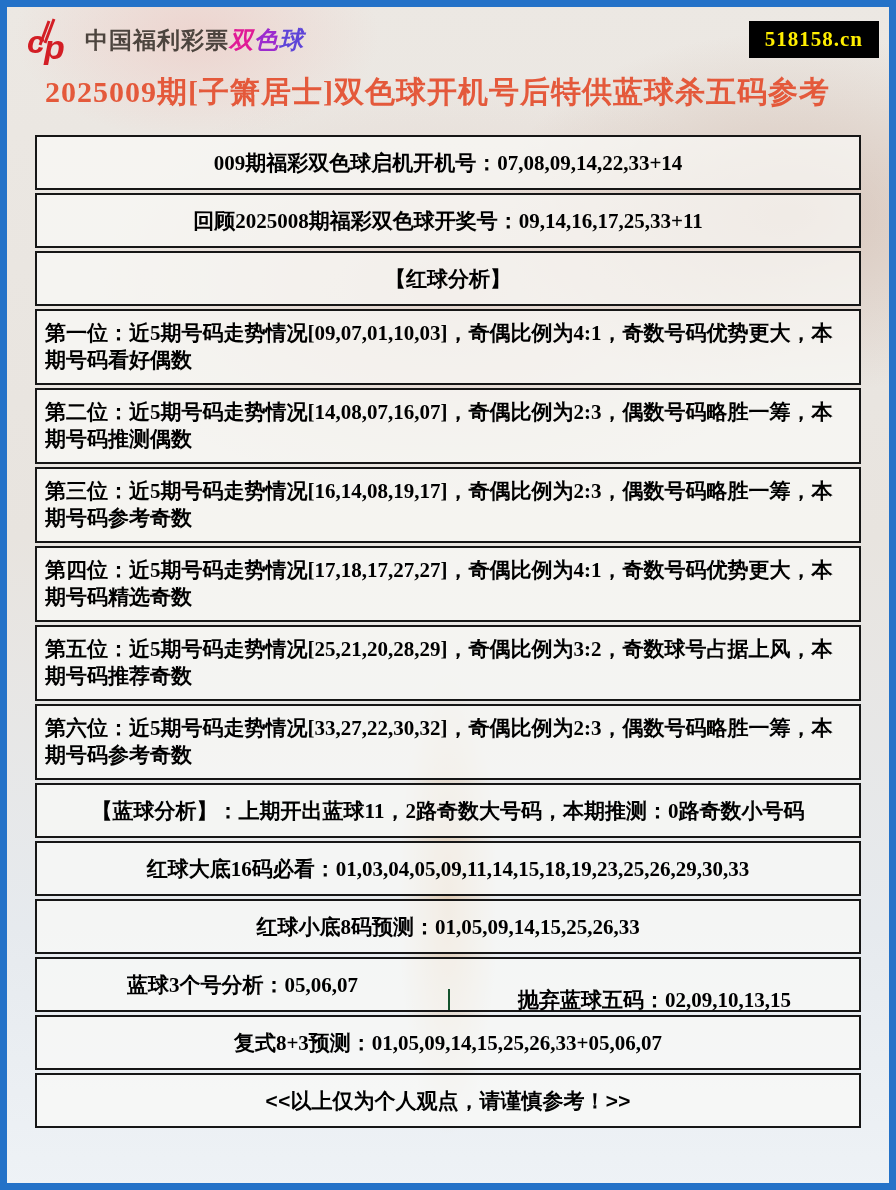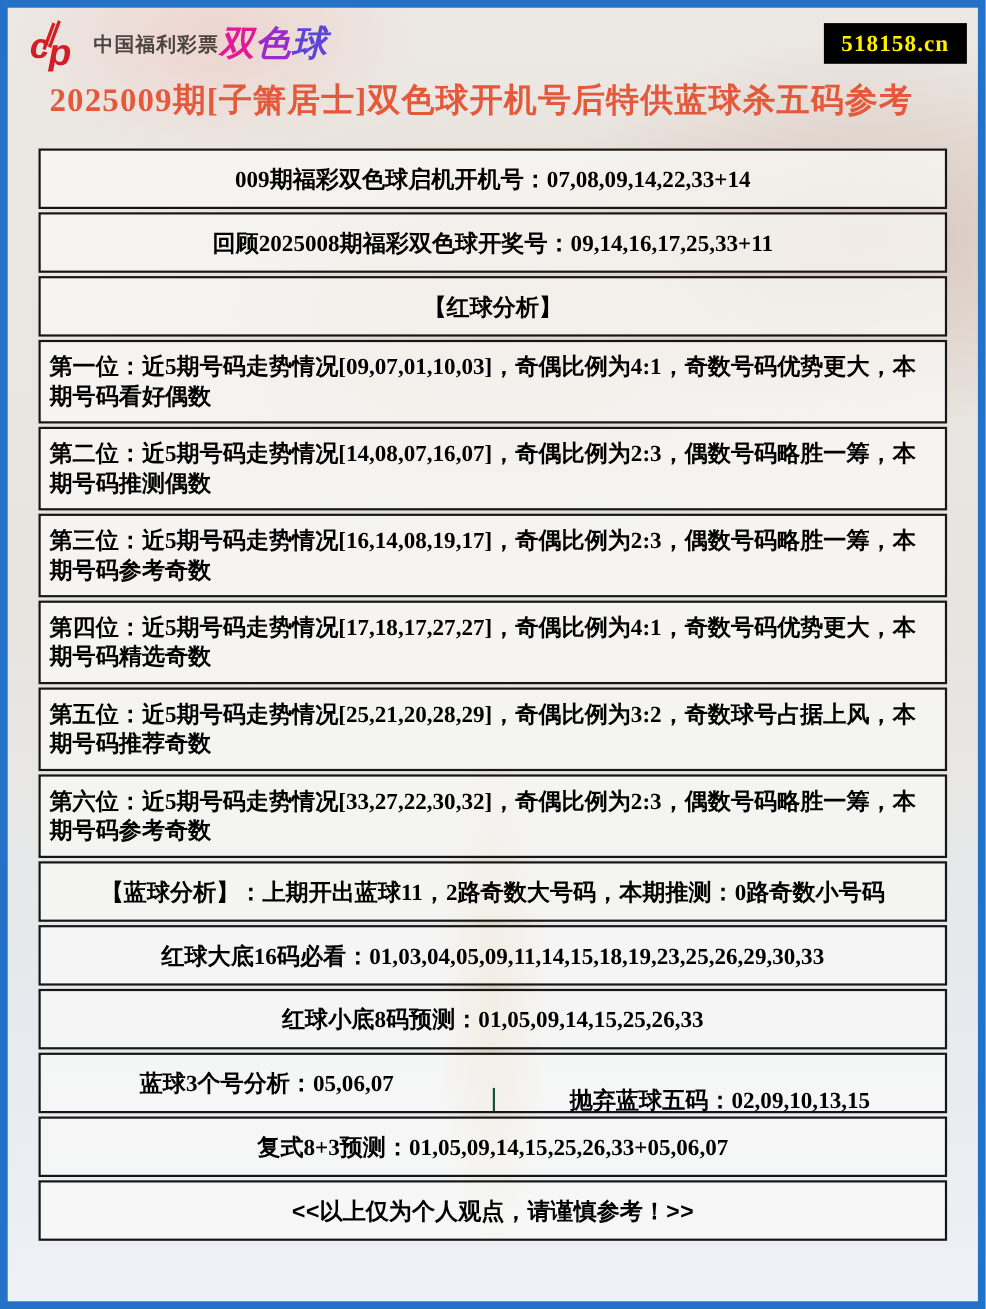--- a/index.html
+++ b/index.html
@@ -15,25 +15,25 @@
       radial-gradient(ellipse 420px 260px at 88% 18%, rgba(186,146,126,0.40), transparent 70%),
       radial-gradient(ellipse 520px 300px at 50% 24%, rgba(205,168,156,0.30), transparent 70%),
       radial-gradient(ellipse 70px 330px at 50% 76%, rgba(214,166,112,0.45), transparent 70%),
       linear-gradient(180deg,#ece8e3 0%,#e8e4df 45%,#e6eaee 78%,#eef2f6 100%);
   }
   .header { position:relative; height:62px; }
   .logo { position:absolute; left:20px; top:8px; display:flex; align-items:center; }
   .emblem { width:50px; height:50px; margin-right:8px; }
   .brand {
     font-family:"Liberation Sans","DejaVu Sans",sans-serif;
-    font-weight:bold; font-size:18px; color:#4c443e; letter-spacing:1px;
+    font-weight:bold; font-size:23px; color:#4c443e; letter-spacing:1px;
   }
   .product {
     font-family:"Liberation Sans","DejaVu Sans",sans-serif;
-    font-weight:bold; font-size:32px; font-style:italic; letter-spacing:1px;
+    font-weight:bold; font-size:24px; font-style:italic; letter-spacing:1px;
   }
   .product .c0 { color:#e01a96; }
   .product .c1 { color:#9c2bce; }
   .product .c2 { color:#5e44d8; }
   .badge {
     position:absolute; right:10px; top:14px;
     background:#000; color:#ffee00;
     font-weight:bold; font-size:21px;
     padding:6px 16px; letter-spacing:1px;
   }

